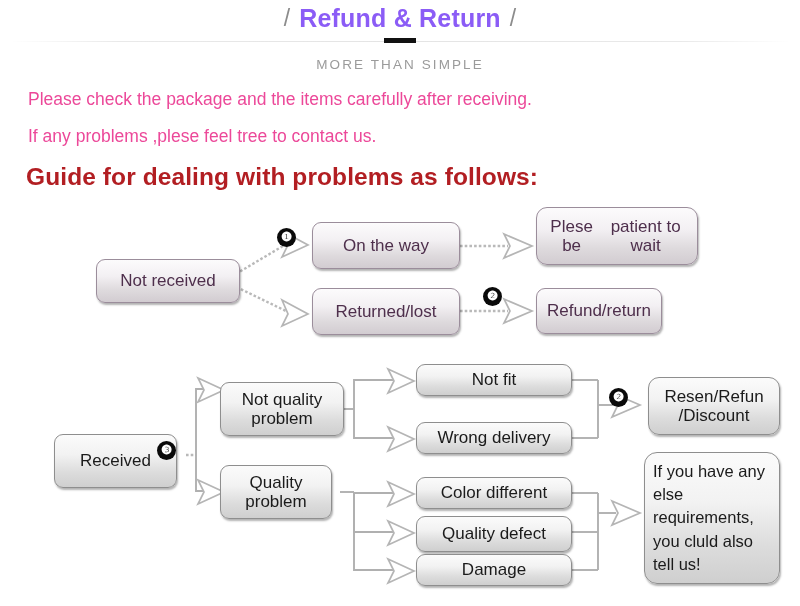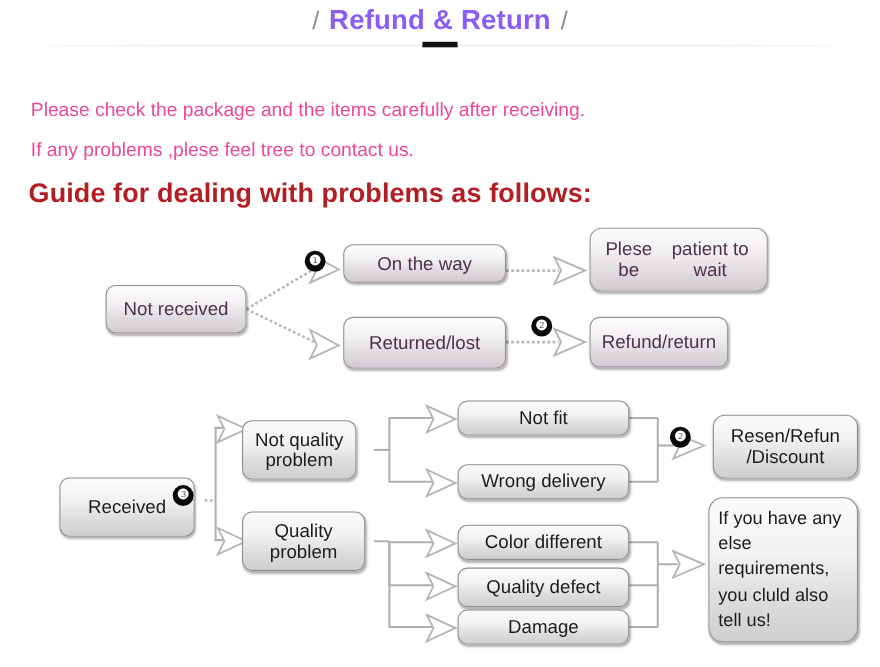--- a/index.html
+++ b/index.html
@@ -97,20 +97,21 @@
 <body>
 
 <div id="page">
 
   <div class="header">
     <div class="title-row">
       <span class="title-slash">/</span><span class="title-text">Refund &amp; Return</span><span class="title-slash">/</span>
     </div>
     <div class="hr-line"></div>
     <div class="hr-accent"></div>
+    <div class="subtitle">MORE THAN SIMPLE</div>
   </div>
 
   <div class="line1">Please check the package and the items carefully after receiving.</div>
   <div class="line2">If any problems ,plese feel tree to contact us.</div>
   <div class="redline">Guide for dealing with problems as follows:</div>
 
   <svg class="wires" viewBox="0 0 800 606">
 
     <path class="wire" d="M224 281 L288 243"></path>
     <polygon class="head" points="282,231 308,245 282,257 288,245"></polygon>
@@ -154,39 +155,39 @@
 
     <path class="wire-solid" d="M572 493 L598 493"></path>
     <path class="wire-solid" d="M572 532 L598 532"></path>
     <path class="wire-solid" d="M572 570 L598 570"></path>
     <path class="wire-solid" d="M598 493 L598 513"></path>
     <path class="wire-solid" d="M598 570 L598 513"></path>
     <path class="wire-solid" d="M598 513 L616 513"></path>
     <polygon class="head" points="612,501 640,513 612,525 618,513"></polygon>
   </svg>
 
-  <div class="box purple" style="left:96px; top:259px; width:128px; height:44px; z-index:4;">Not received</div>
-
-  <div class="box purple" style="left:312px; top:222px; width:148px; height:35px; z-index:4;">On the way</div>
+  <div class="box purple" style="left:96px; top:259px; width:144px; height:44px; z-index:4;">Not received</div>
+
+  <div class="box purple" style="left:312px; top:222px; width:148px; height:47px; z-index:4;">On the way</div>
 
   <div class="box purple" style="left:312px; top:288px; width:148px; height:47px; z-index:4;">Returned/lost</div>
 
   <div class="box purple tall" style="left:536px; top:207px; width:162px; height:58px; z-index:4; flex-direction:row;">
     <span>Plese be</span>
     <span>patient to wait</span>
   </div>
 
   <div class="box purple" style="left:536px; top:288px; width:126px; height:46px; z-index:4;">Refund/return</div>
 
   <div class="badge" style="left:277px; top:228px;">❶</div>
   <div class="badge" style="left:483px; top:287px;">❷</div>
 
   <div class="box" style="left:18px; top:434px; width:123px; height:54px; z-index:4;margin-left:36px;">Received</div>
 
-  <div class="box" style="left:220px; top:382px; width:104px; height:54px; z-index:4; flex-direction:column;">
+  <div class="box" style="left:220px; top:382px; width:124px; height:54px; z-index:4; flex-direction:column;">
     <span>Not quality</span>
     <span>problem</span>
   </div>
 
   <div class="box" style="left:220px; top:465px; width:112px; height:54px; z-index:4; flex-direction:column;">
     <span>Quality</span>
     <span>problem</span>
   </div>
 
   <div class="box" style="left:416px; top:364px; width:156px; height:32px; z-index:4;">Not fit</div>

